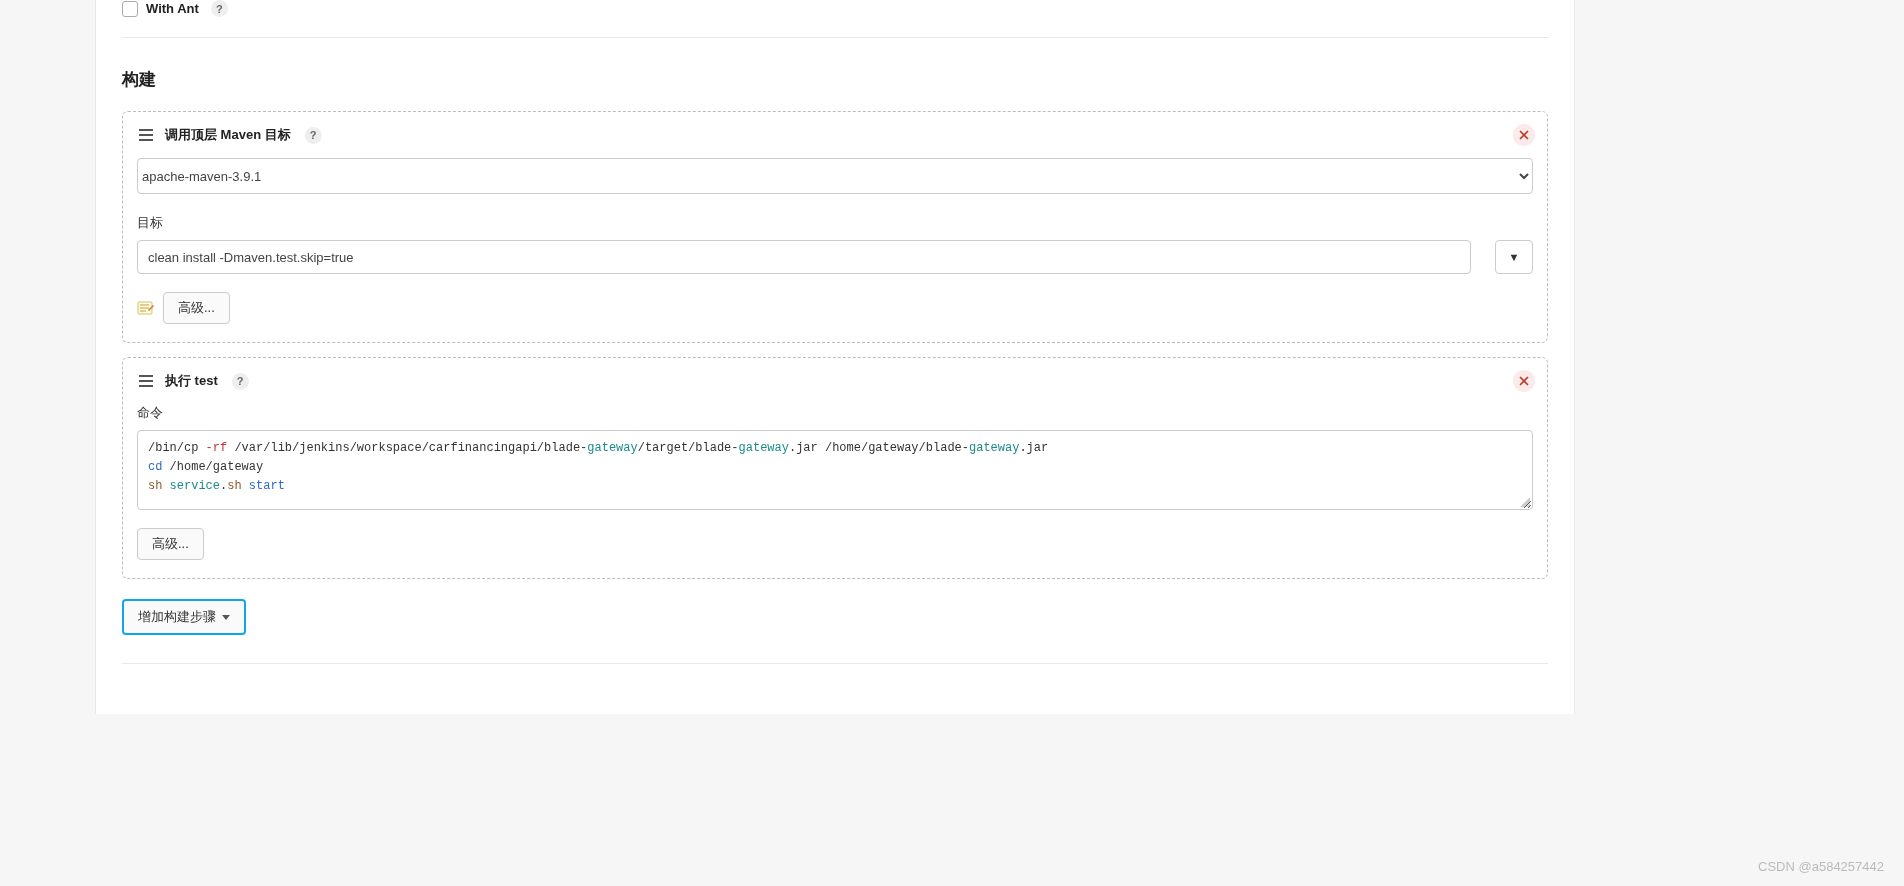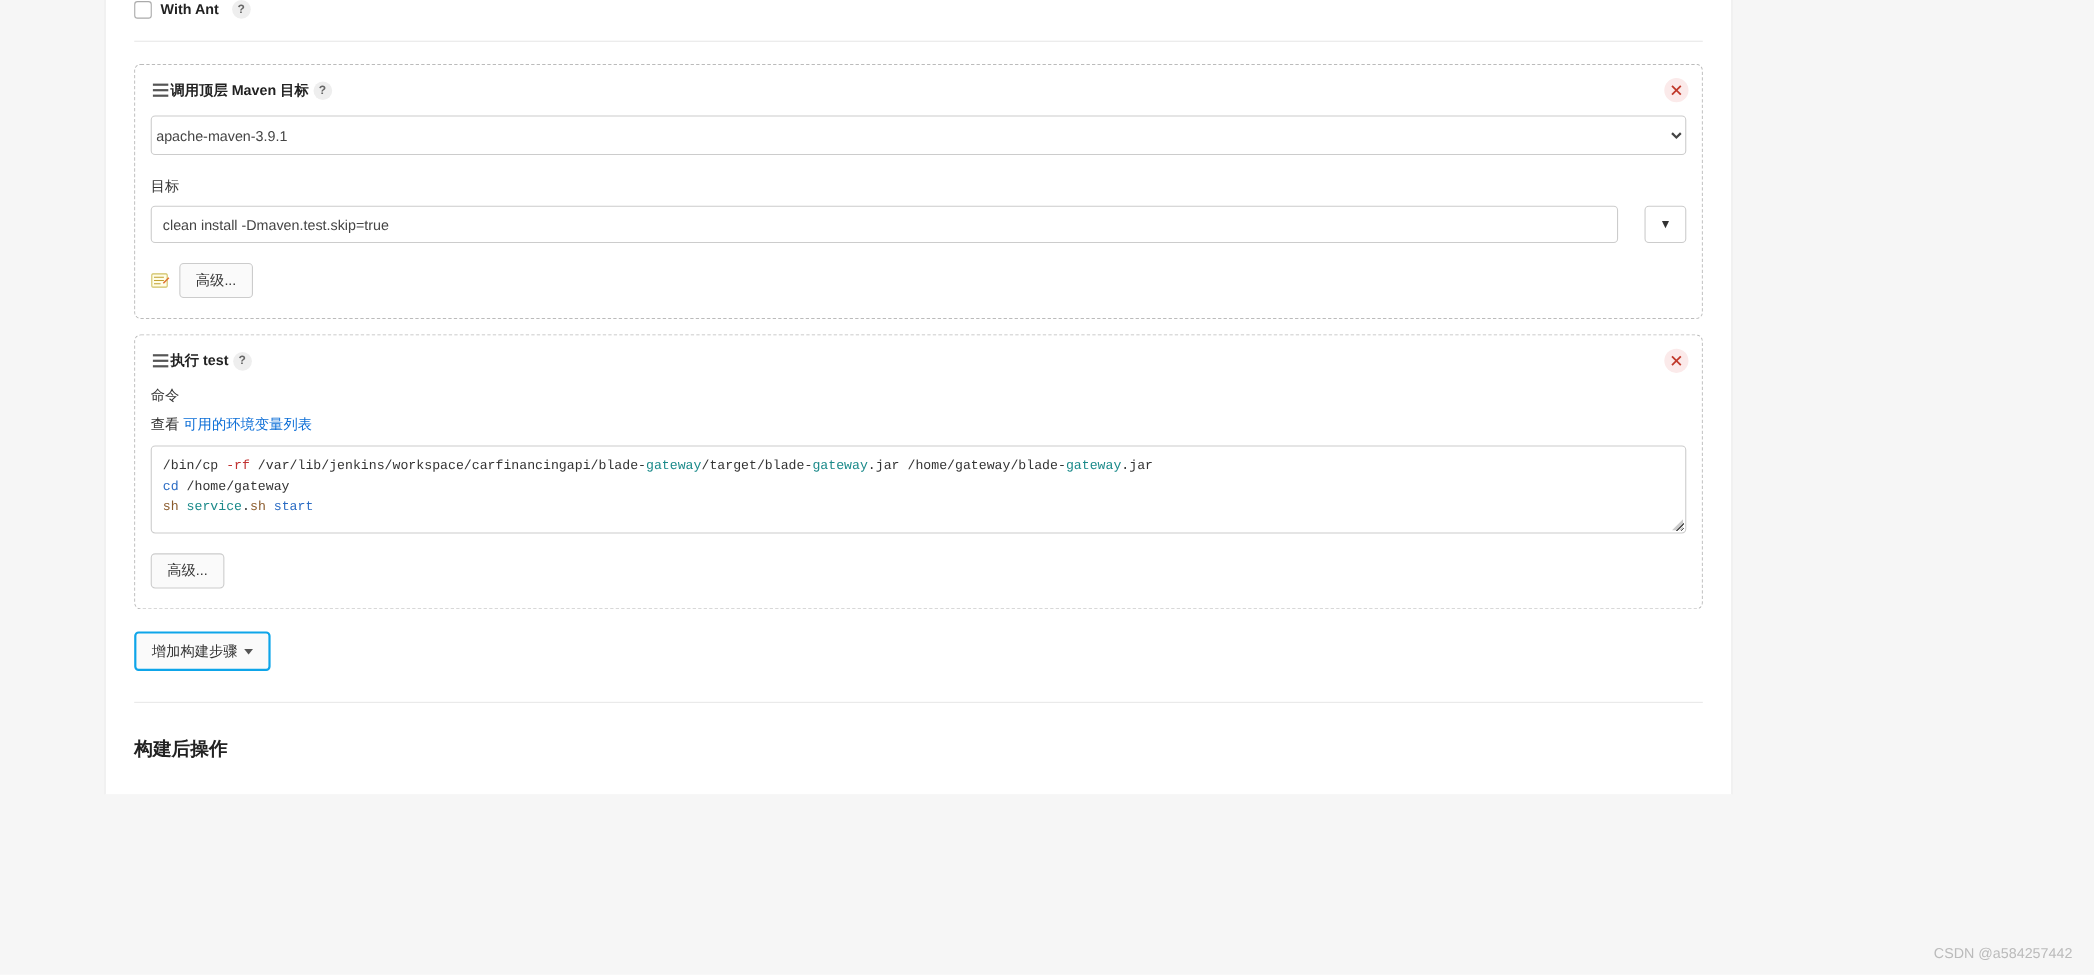--- a/index.html
+++ b/index.html
@@ -74,21 +74,21 @@
     border: 1px dashed #bbb;
     border-radius: 6px;
     padding: 14px 14px 18px 14px;
     margin-bottom: 14px;
     position: relative;
     background: #fff;
   }
   .card-header {
     display: flex;
     align-items: center;
-    gap: 0;
+    gap: 10px;
     margin-bottom: 14px;
   }
   .drag-handle {
     display: flex;
     flex-direction: column;
     gap: 3px;
     cursor: move;
     padding: 2px;
   }
   .drag-handle .line {
@@ -261,20 +261,21 @@
 
     
     <div class="checkbox-row">
       <div class="checkbox"></div>
       <span class="checkbox-label">With Ant</span>
       <span class="help-badge">?</span>
     </div>
 
     <hr class="section-divider">
 
+    <h2 class="section-title">构建</h2>
 
     
     <div class="dashed-card">
       <div class="close-btn">
         <svg viewBox="0 0 10 10">
           <line x1="1" y1="1" x2="9" y2="9" stroke="#c0392b" stroke-width="1.6"></line>
           <line x1="9" y1="1" x2="1" y2="9" stroke="#c0392b" stroke-width="1.6"></line>
         </svg>
       </div>
       <div class="card-header">
@@ -323,38 +324,34 @@
         <div class="drag-handle">
           <div class="line"></div>
             <div class="line"></div>
             <div class="line"></div>
         </div>
         <span class="card-title">执行 test</span>
         <span class="help-badge">?</span>
       </div>
 
       <div class="field-label">命令</div>
-      <div class="hint-row">
-        <span>查看 </span><a href="#">可用的环境变量列表</a>
-      </div>
 
       <div class="code-area"><span>/bin/cp </span><span class="kw-red">-rf</span><span> /var/lib/jenkins/workspace/carfinancingapi/blade-</span><span class="kw-teal">gateway</span><span>/target/blade-</span><span class="kw-teal">gateway</span><span>.jar /home/gateway/blade-</span><span class="kw-teal">gateway</span><span>.jar</span>
 <span class="kw-blue">cd</span><span> /home/gateway</span>
 <span class="kw-brown">sh</span><span> </span><span class="kw-teal">service</span><span>.</span><span class="kw-brown">sh</span><span> </span><span class="kw-blue">start</span><div class="resize-grip"></div></div>
 
       <div class="advanced-row">
         <button class="advanced-btn">高级...</button>
       </div>
     </div>
 
     <button class="add-step-btn">
       <span>增加构建步骤</span>
       <span class="caret-down"></span>
     </button>
 
     <hr class="section-divider" style="margin-top:28px;">
 
-    <h2 class="section-title" style="margin-bottom:0;">构建后操作</h2>
 
   </div>
 
   <div class="watermark">CSDN @a584257442</div>
 </div>
 
 </body></html>

